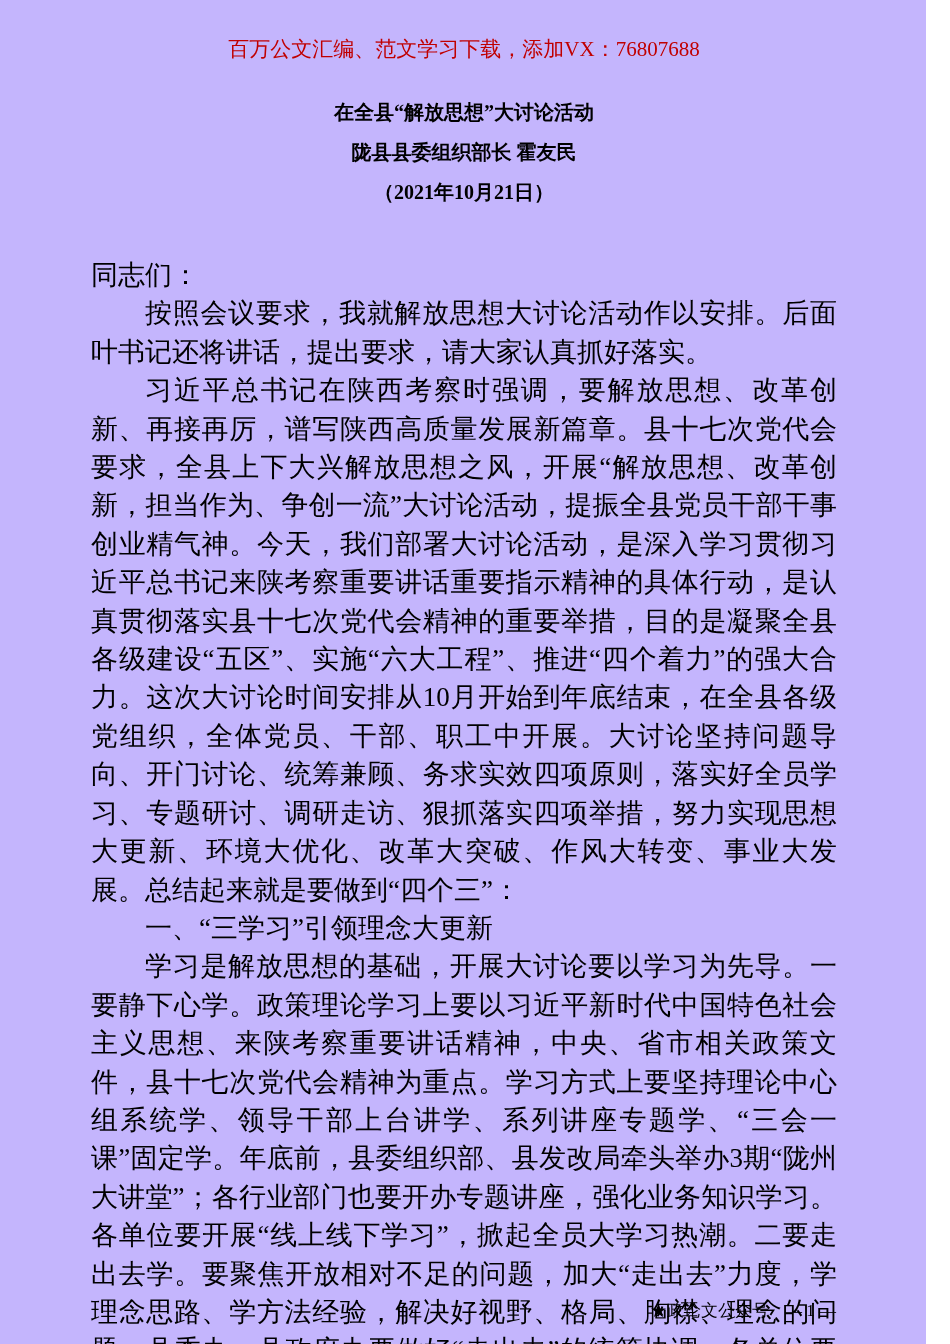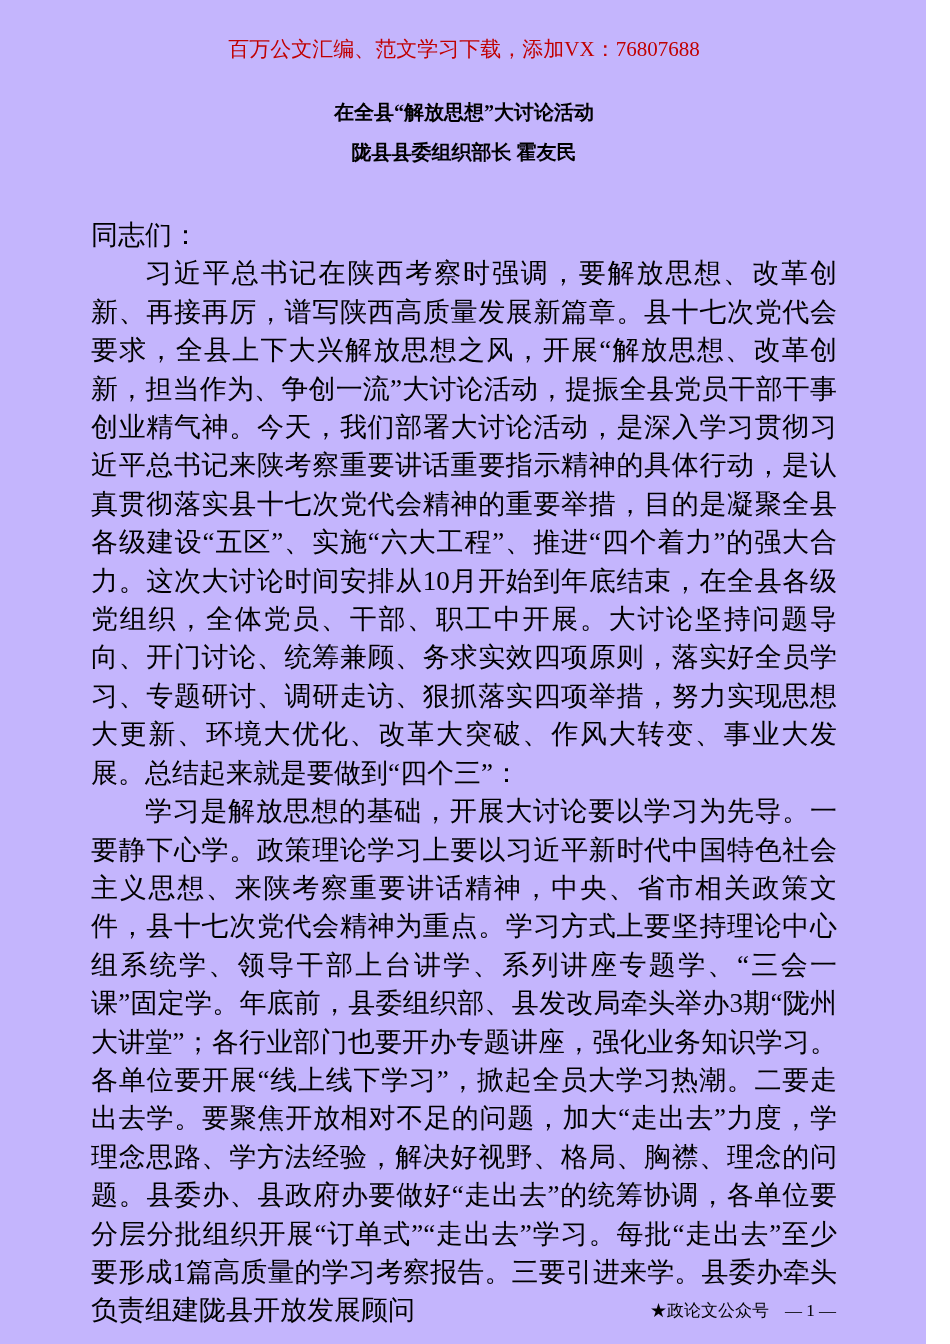--- a/index.html
+++ b/index.html
@@ -51,25 +51,28 @@
 </head>
 <body>
 
 <div class="page">
 
   <div class="notice" style="color: rgb(192, 0, 0);">百万公文汇编、范文学习下载，添加VX：76807688</div>
 
   <div class="title-block">
     <span class="title-line">在全县“解放思想”大讨论活动</span>
     <span class="title-line">陇县县委组织部长 霍友民</span>
+    <span class="title-line">（2021年10月21日）</span>
   </div>
 
   <div class="doc-body">
       <p><span>同志们：</span></p>
+      <p class="indent"><span>按照会议要求，我就解放思想大讨论活动作以安排。后面叶书记还将讲话，提出要求，请大家认真抓好落实。</span></p>
       <p class="indent"><span>习近平总书记在陕西考察时强调，要解放思想、改革创新、再接再厉，谱写陕西高质量发展新篇章。县十七次党代会要求，全县上下大兴解放思想之风，开展“解放思想、改革创新，担当作为、争创一流”大讨论活动，提振全县党员干部干事创业精气神。今天，我们部署大讨论活动，是深入学习贯彻习近平总书记来陕考察重要讲话重要指示精神的具体行动，是认真贯彻落实县十七次党代会精神的重要举措，目的是凝聚全县各级建设“五区”、实施“六大工程”、推进“四个着力”的强大合力。这次大讨论时间安排从10月开始到年底结束，在全县各级党组织，全体党员、干部、职工中开展。大讨论坚持问题导向、开门讨论、统筹兼顾、务求实效四项原则，落实好全员学习、专题研讨、调研走访、狠抓落实四项举措，努力实现思想大更新、环境大优化、改革大突破、作风大转变、事业大发展。总结起来就是要做到“四个三”：</span></p>
+      <p class="indent heading"><span>一、“三学习”引领理念大更新</span></p>
       <p class="indent"><span>学习是解放思想的基础，开展大讨论要以学习为先导。</span><span class="bold">一要静下心学。</span><span>政策理论学习上要以习近平新时代中国特色社会主义思想、来陕考察重要讲话精神，中央、省市相关政策文件，县十七次党代会精神为重点。学习方式上要坚持理论中心组系统学、领导干部上台讲学、系列讲座专题学、“三会一课”固定学。年底前，县委组织部、县发改局牵头举办3期“陇州大讲堂”；各行业部门也要开办专题讲座，强化业务知识学习。各单位要开展“线上线下学习”，掀起全员大学习热潮。</span><span class="bold">二要走出去学。</span><span>要聚焦开放相对不足的问题，加大“走出去”力度，学理念思路、学方法经验，解决好视野、格局、胸襟、理念的问题。县委办、县政府办要做好“走出去”的统筹协调，各单位要分层分批组织开展“订单式”“走出去”学习。每批“走出去”至少要形成1篇高质量的学习考察报告。</span><span class="bold">三要引进来学。</span><span>县委办牵头负责组建陇县开放发展顾问</span></p>
     </div>
 
   <div class="footer">
     <span>★政论文公众号</span><span class="page-num">— 1 —</span>
   </div>
 
 </div>
 
 </body></html>

